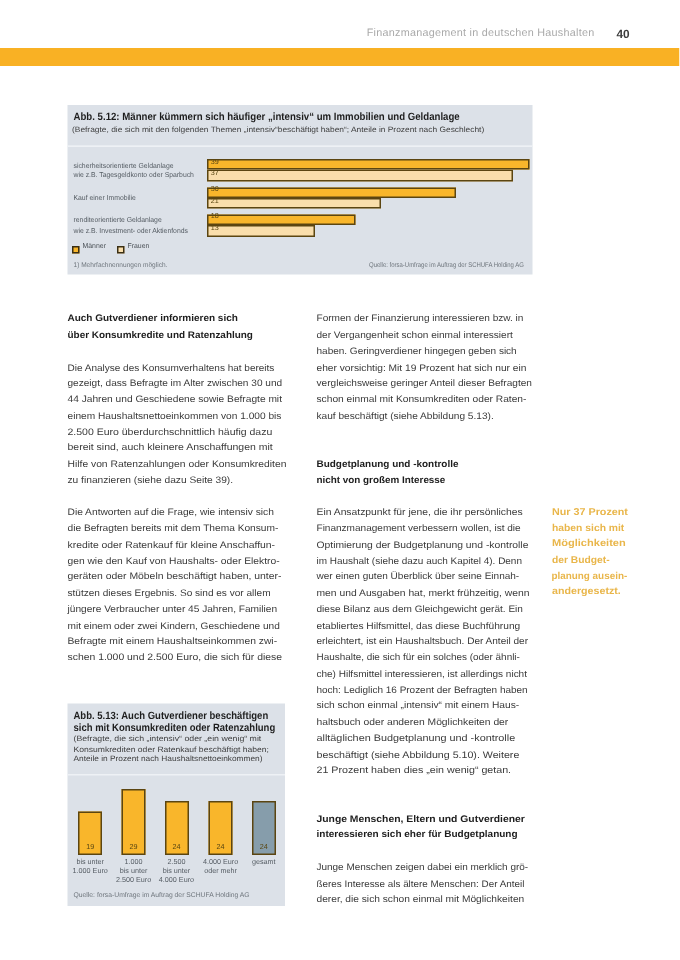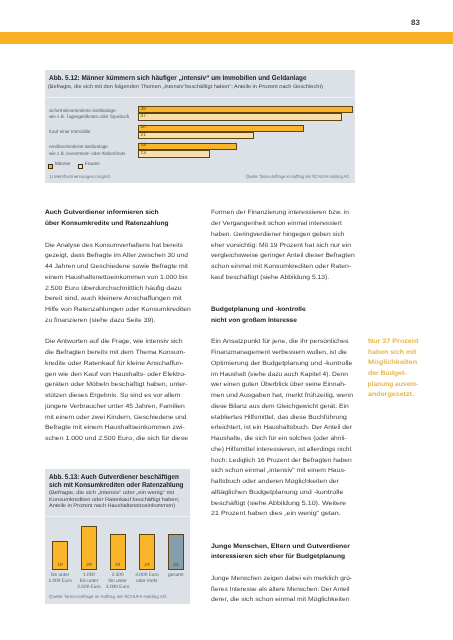--- a/index.html
+++ b/index.html
@@ -41,21 +41,22 @@
   
   .col{position:absolute;color:#3a3a3a;}
   .col .ln{white-space:nowrap;}
   .pull{position:absolute;font-weight:bold;}
   .pull .ln{white-space:nowrap;}
 </style>
 </head>
 <body>
 
 <div class="page">
-<div class="pagenum">83</div>
+<div class="runhead"><span class="txt">Finanzmanagement in deutschen Haushalten</span></div>
+<div class="pagenum">40</div>
 <div class="orangebar"></div>
 <div class="chartbox" id="chart1" style="left:45.1px;top:69.5px;width:310.4px;height:113.5px;">
   <div class="cb-head" style="height:27px;"></div>
   <div class="cb-body" style="top:27px;"></div>
   <div class="cb-title" style="left:3.9px;top:4.2px;font-size:7.05px;line-height:9px;transform:scaleX(0.912);">Abb. 5.12: Männer kümmern sich häufiger „intensiv“ um Immobilien und Geldanlage</div>
   <div class="cb-sub" style="left:3.3px;top:14.8px;font-size:5.15px;line-height:6.6px;transform:scaleX(1.087);">(Befragte, die sich mit den folgenden Themen „intensiv“beschäftigt haben“; Anteile in Prozent nach Geschlecht)</div>
   <div class="blabel" style="left:3.9px;top:39.00px;font-size:4.75px;line-height:6px;transform-origin:0 0;transform:scaleX(0.96);white-space:nowrap;">sicherheitsorientierte Geldanlage</div>
   <div class="blabel" style="left:3.9px;top:45.30px;font-size:4.75px;line-height:6px;transform-origin:0 0;transform:scaleX(0.96);white-space:nowrap;">wie z.B. Tagesgeldkonto oder Sparbuch</div>
   <div class="bar" style="left:92.9px;top:36.40px;width:215.48px;height:7.4px;background:#f9b62b;border:0.75px solid #5b4511;">
         <span class="v" style="font-size:4.8px;color:#5a4713;">39</span>

